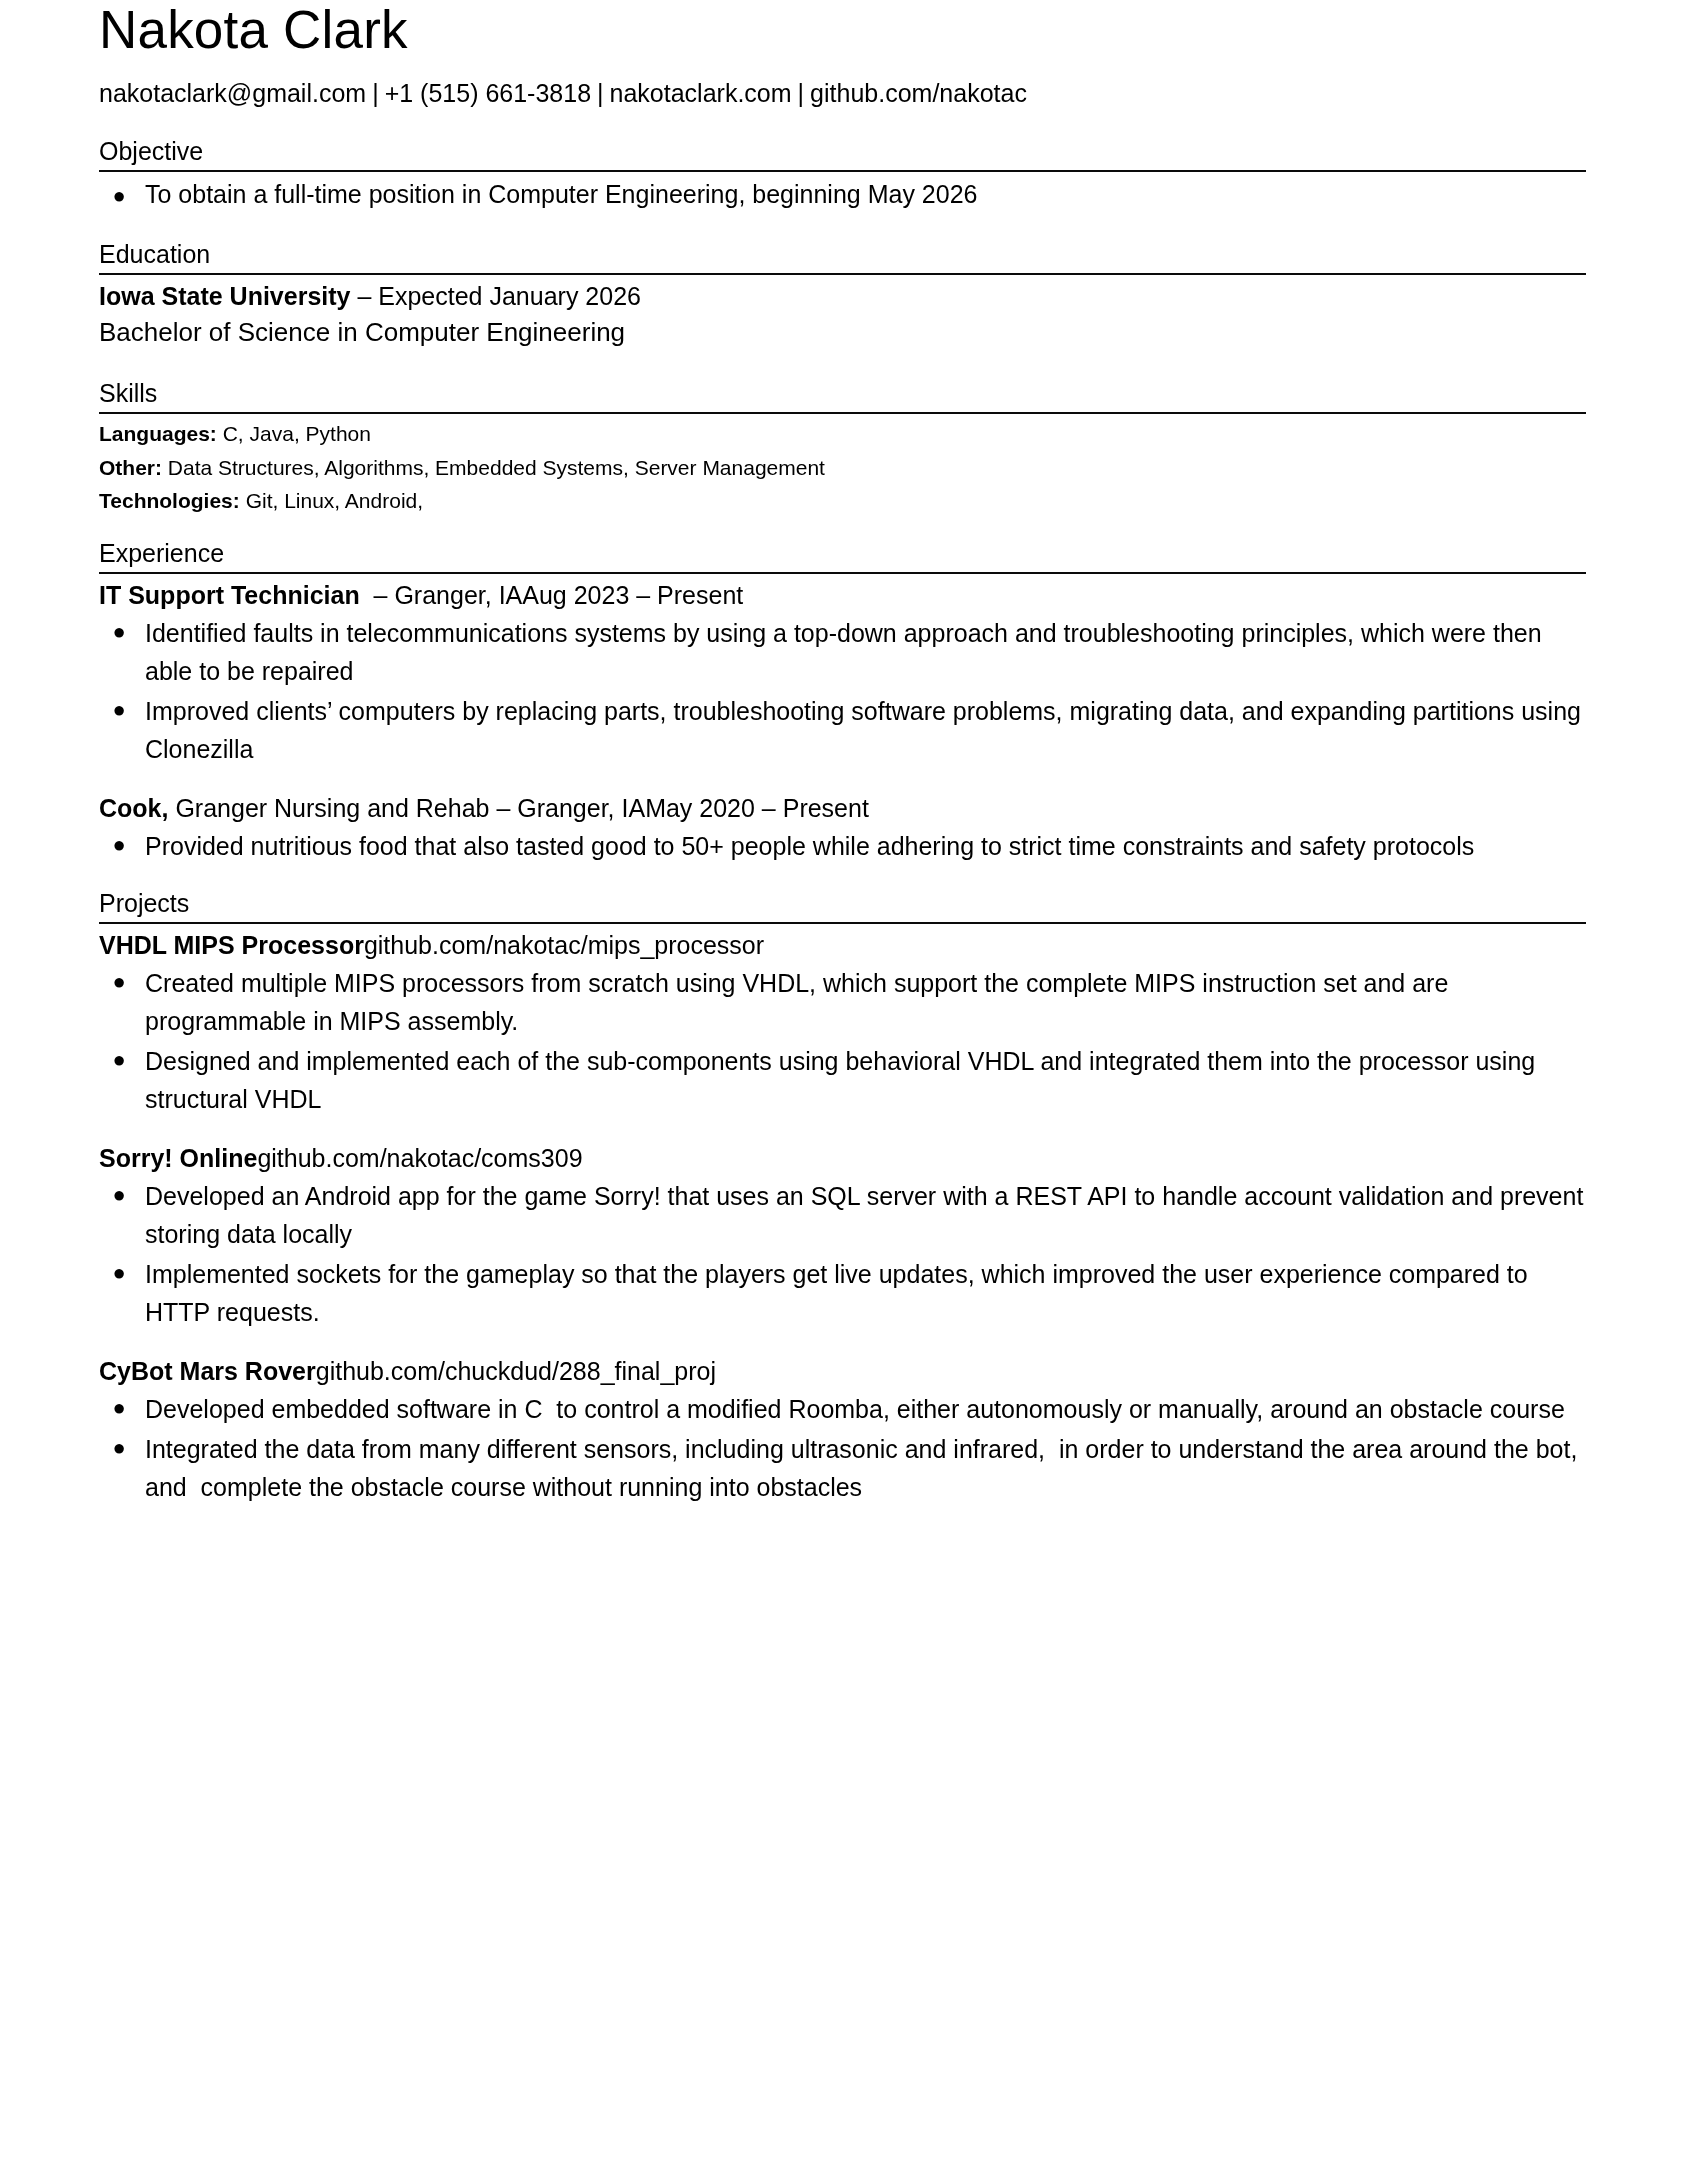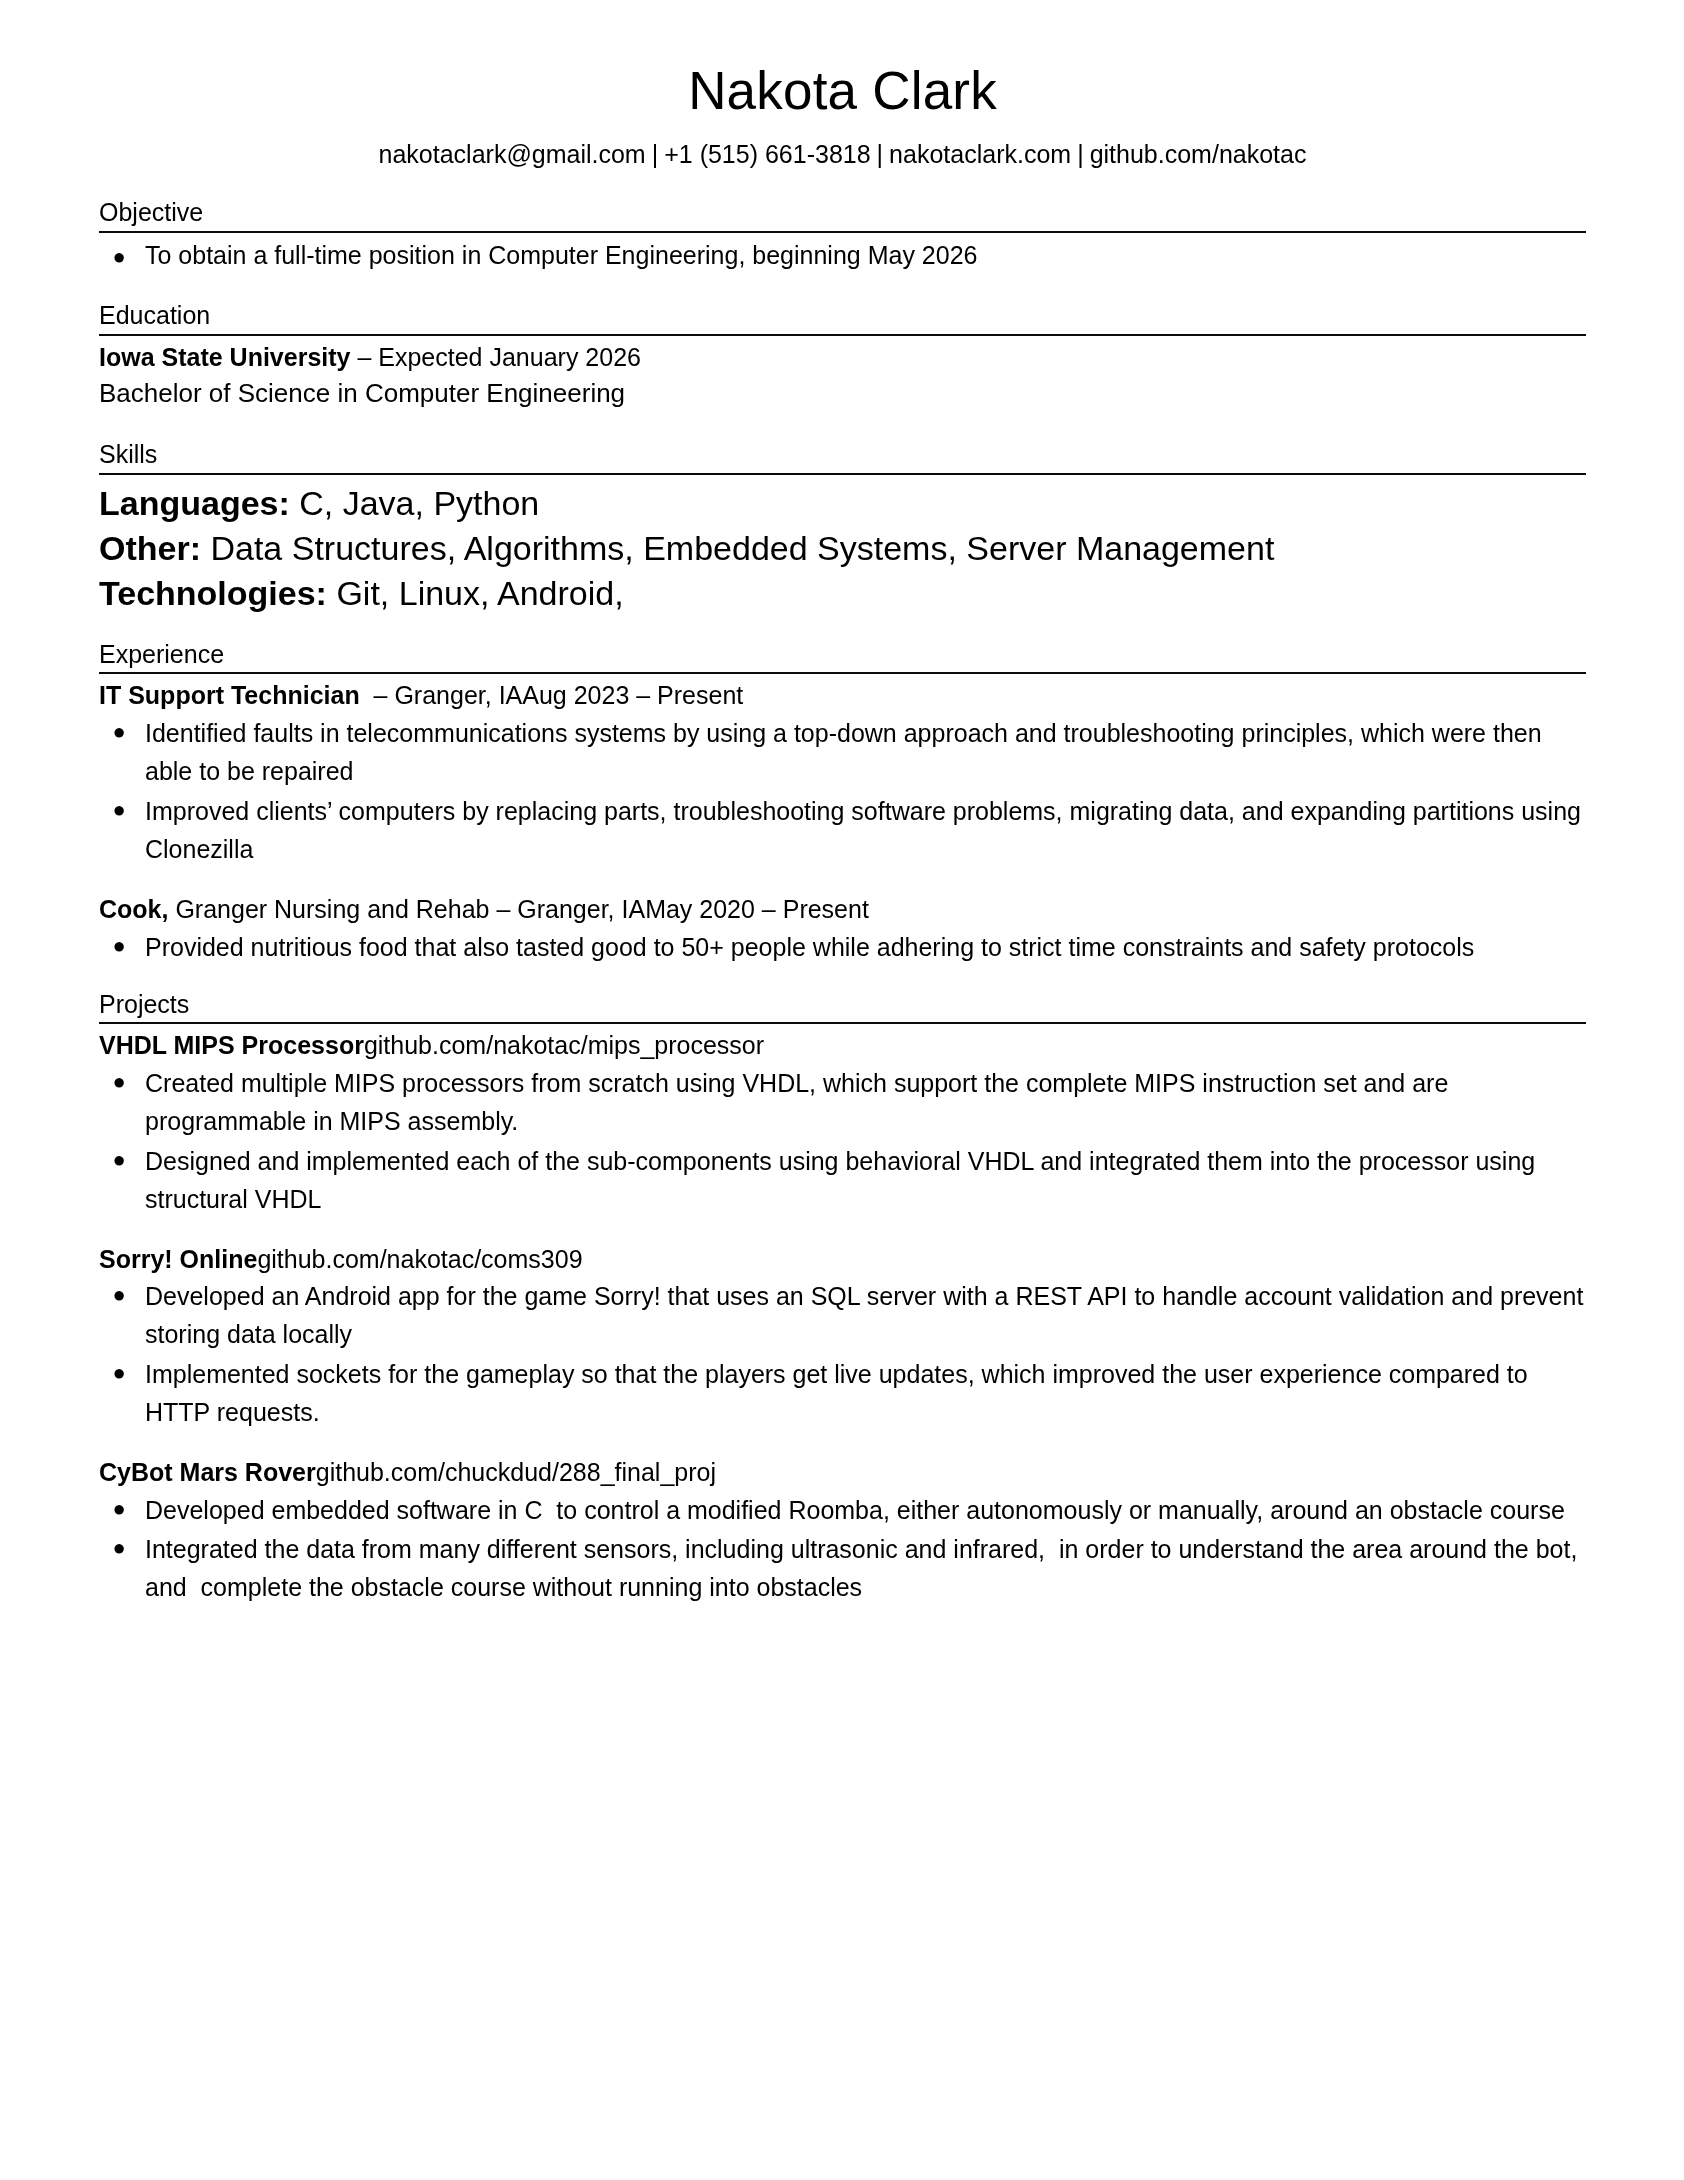--- a/index.html
+++ b/index.html
@@ -18,22 +18,20 @@
     width: 1685px;
     height: 2181px;
     box-sizing: border-box;
     padding: 0 99px;
     position: relative;
     background: #ffffff;
   }
 
   
   .header {
-    text-align: center;
-    padding-top: 61px;
   }
   .name {
     font-size: 53px;
     font-weight: 400;
     line-height: 1.12;
     letter-spacing: 0.2px;
   }
   .contact {
     font-size: 25px;
     font-weight: 400;
@@ -91,22 +89,23 @@
   }
   .subline {
     font-size: 26px;
     font-weight: 400;
     line-height: 1.3;
     margin-top: 5.1px;
   }
 
   
   .skill-line {
-    font-size: 34px;
+    font-size: 21px;
     line-height: 1.32;
+    margin-top: 6px;
     white-space: pre-wrap;
   }
   .skill-line:first-child {
     margin-top: 1.7px;
   }
   .skill-line b {
     font-weight: 700;
   }
 
   

